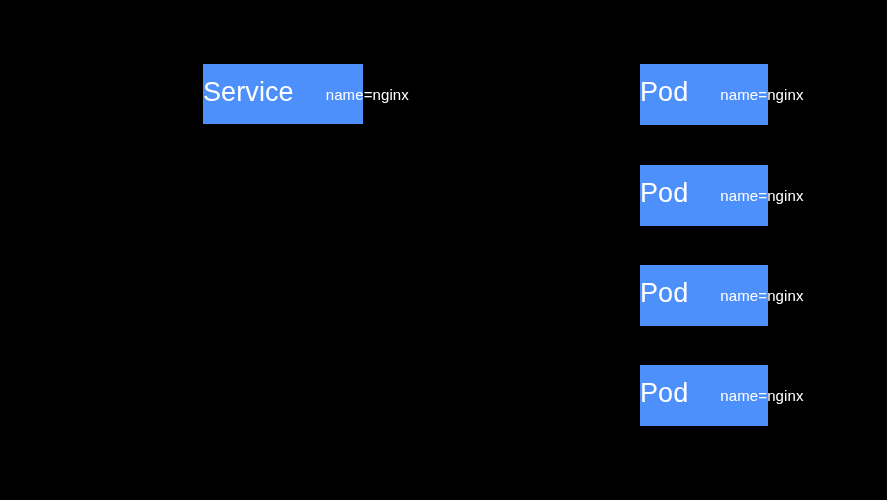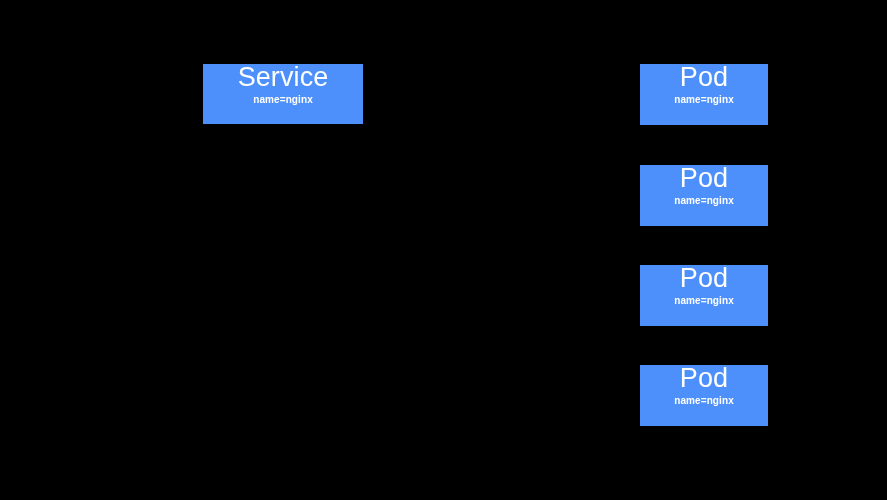--- a/index.html
+++ b/index.html
@@ -15,42 +15,43 @@
     position: relative;
     width: 887px;
     height: 500px;
     background: #000000;
     overflow: hidden;
   }
   .node {
     position: absolute;
     box-sizing: border-box;
     display: flex;
-    flex-direction: column;
+    flex-direction: row;
     align-items: center;
-    justify-content: flex-start;
+    justify-content: space-between;
     background: #4d90fb;
     color: #ffffff;
     text-align: center;
     line-height: 1;
+    gap: 16px;
     -webkit-font-smoothing: antialiased;
   }
   .node-title {
     font-size: 27px;
     font-weight: 400;
     letter-spacing: 0.1px;
     white-space: nowrap;
     margin: 0 0 4px 0;
   }
   .node-subtitle {
-    font-size: 10px;
-    font-weight: 700;
+    font-size: 15px;
+    font-weight: 400;
     letter-spacing: 0.1px;
     white-space: nowrap;
-    margin: 0;
+    margin: 16px;
   }
   
   .service-node {
     left: 203px;
     top: 64px;
     width: 160px;
     height: 60px;
   }
   
   .pod-node {

